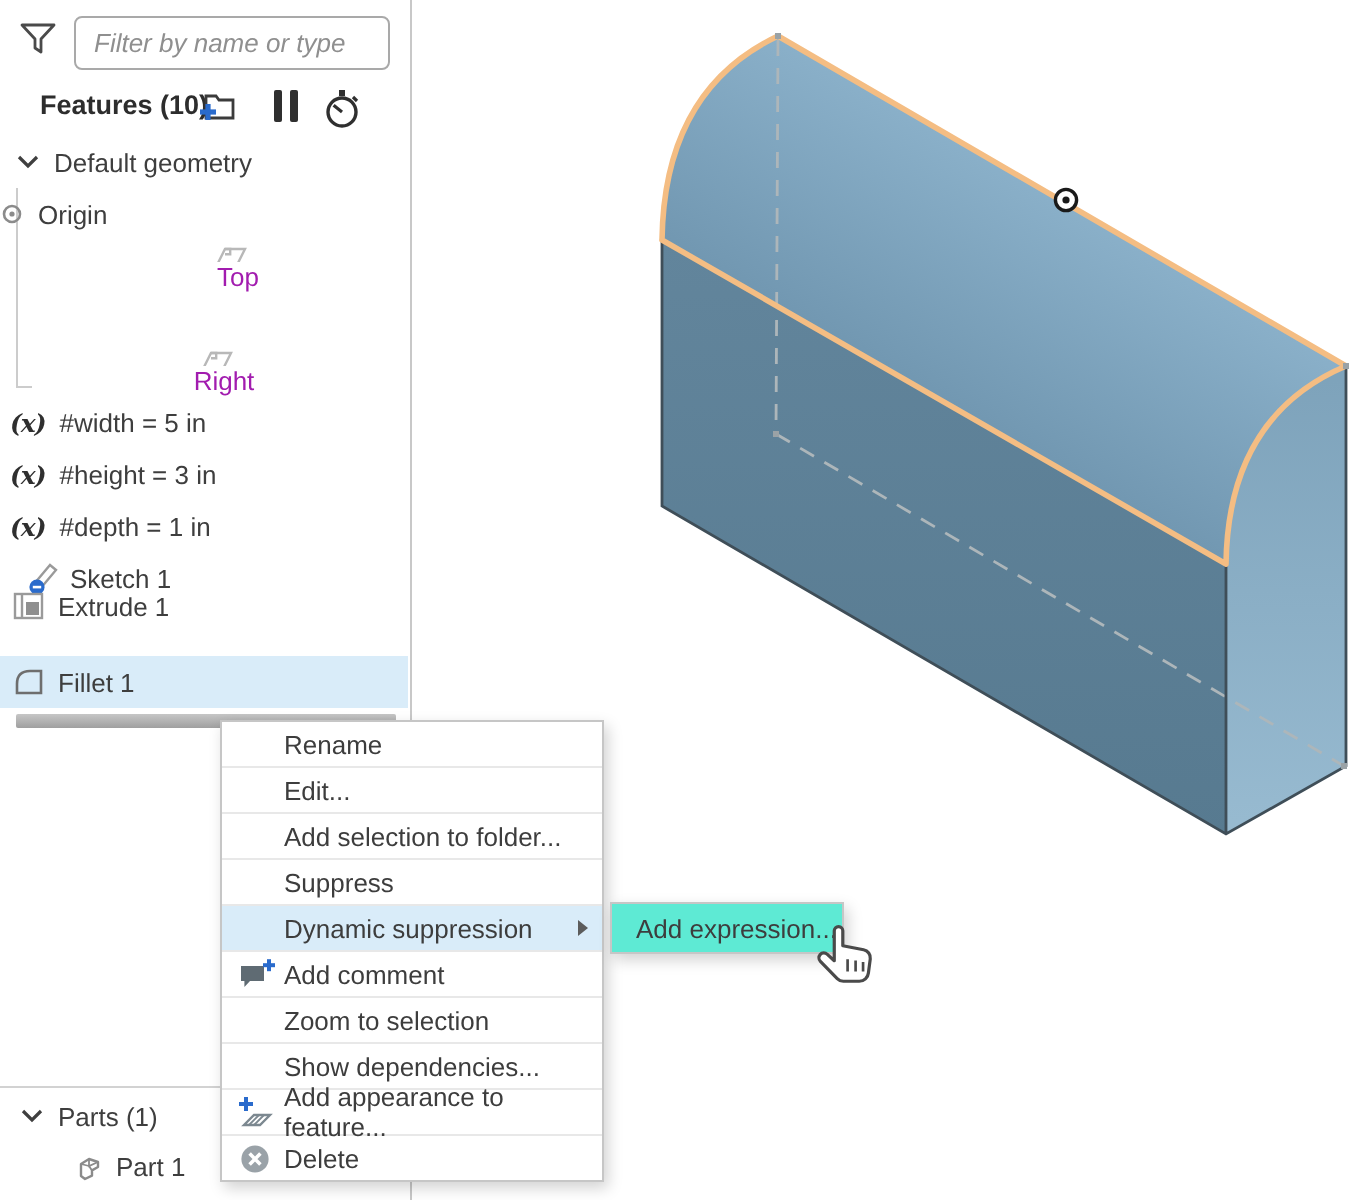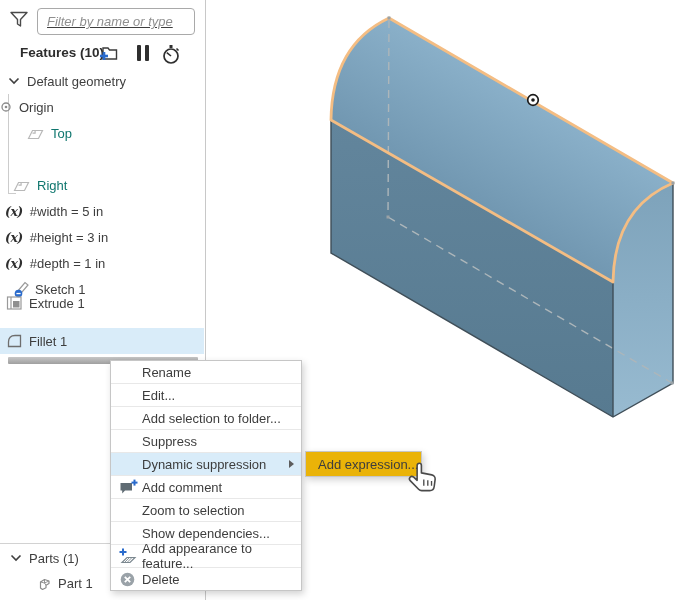--- a/index.html
+++ b/index.html
@@ -6,48 +6,48 @@
   .stage{position:relative;width:682px;height:600px;overflow:hidden;background:#fff;
          font-family:"Liberation Sans","DejaVu Sans",sans-serif;font-size:13px;color:#3e3e3e;}
   
   .viewport{position:absolute;left:0;top:0;z-index:0;}
   
   .panel{position:absolute;left:0;top:0;width:205px;height:600px;background:#fff;
          border-right:1px solid #c8c8c8;z-index:10;}
   .filter-funnel{position:absolute;left:9px;top:10px;}
   .filter-input{position:absolute;left:37px;top:8px;width:158px;height:27px;box-sizing:border-box;
          border:1px solid #a9a9a9;border-radius:4px;padding:0 9px;font-size:13px;outline:none;
-         font-family:inherit;color:#3e3e3e;text-decoration:underline;}
+         font-family:inherit;color:#3e3e3e;}
   .filter-input::placeholder{font-style:italic;color:#8f8f8f;}
   .features-header{position:absolute;left:20px;top:45px;font-weight:bold;font-size:13.5px;color:#2d2d2d;}
   .hicon{position:absolute;top:44px;cursor:pointer;}
   .trow{position:absolute;left:0;width:204px;height:26px;display:flex;align-items:center;box-sizing:border-box;}
   .trow .lbl{margin-left:7px;white-space:nowrap;}
   .trow.sel{background:#d9ecf9;}
-  .gray{color:#0f766e;}
+  .gray{color:#a21caf;flex-direction:column;}
   .guide{position:absolute;left:8px;top:94px;width:1px;height:100px;background:#cccccc;}
   .guide-elbow{position:absolute;left:8px;top:193px;width:8px;height:1px;background:#cccccc;}
   .vicon{font-family:"DejaVu Serif","Liberation Serif",serif;font-style:italic;font-weight:bold;
          font-size:12.5px;color:#2f2f2f;letter-spacing:-0.5px;}
   .rollback{position:absolute;left:8px;top:357px;width:190px;height:7px;
          background:linear-gradient(#c6c6c6,#9f9f9f);border-radius:1px;cursor:row-resize;}
   .parts-divider{position:absolute;left:0;top:543px;width:205px;height:1px;background:#d2d2d2;}
   
   .ctx{position:absolute;left:110px;top:360px;width:192px;box-sizing:border-box;background:#fff;
        border:1px solid #c6c6c6;box-shadow:2px 3px 7px rgba(0,0,0,.18);z-index:30;}
   .mitem{position:relative;height:22px;border-bottom:1px solid #e8e8e8;display:flex;align-items:center;
        padding-left:31px;color:#3d3d3d;cursor:pointer;}
   .mitem:last-child{border-bottom:none;}
   .mitem.hl{background:#d9ecf9;}
   .micon{position:absolute;left:8px;top:3px;}
   .sub-arrow{position:absolute;right:7px;top:7px;width:0;height:0;
        border-left:5px solid #5c5c5c;border-top:4px solid transparent;border-bottom:4px solid transparent;}
   .submenu{position:absolute;left:305px;top:451px;width:117px;box-sizing:border-box;background:#fff;
        border:1px solid #c6c6c6;box-shadow:2px 3px 7px rgba(0,0,0,.18);z-index:31;}
-  .sitem{height:24px;display:flex;align-items:center;padding-left:12px;background:#eab308;color:#3d3d3d;cursor:pointer;}
+  .sitem{height:24px;display:flex;align-items:center;padding-left:12px;background:#5eead4;color:#3d3d3d;cursor:pointer;}
   .cursor{position:absolute;left:407px;top:461px;z-index:40;}
 </style>
 </head>
 <body>
 
 <div class="stage">
 
   <svg class="viewport" width="682" height="600" viewBox="0 0 682 600">
     <defs>
       <linearGradient id="gTop" gradientUnits="userSpaceOnUse" x1="540" y1="88" x2="468" y2="212">

